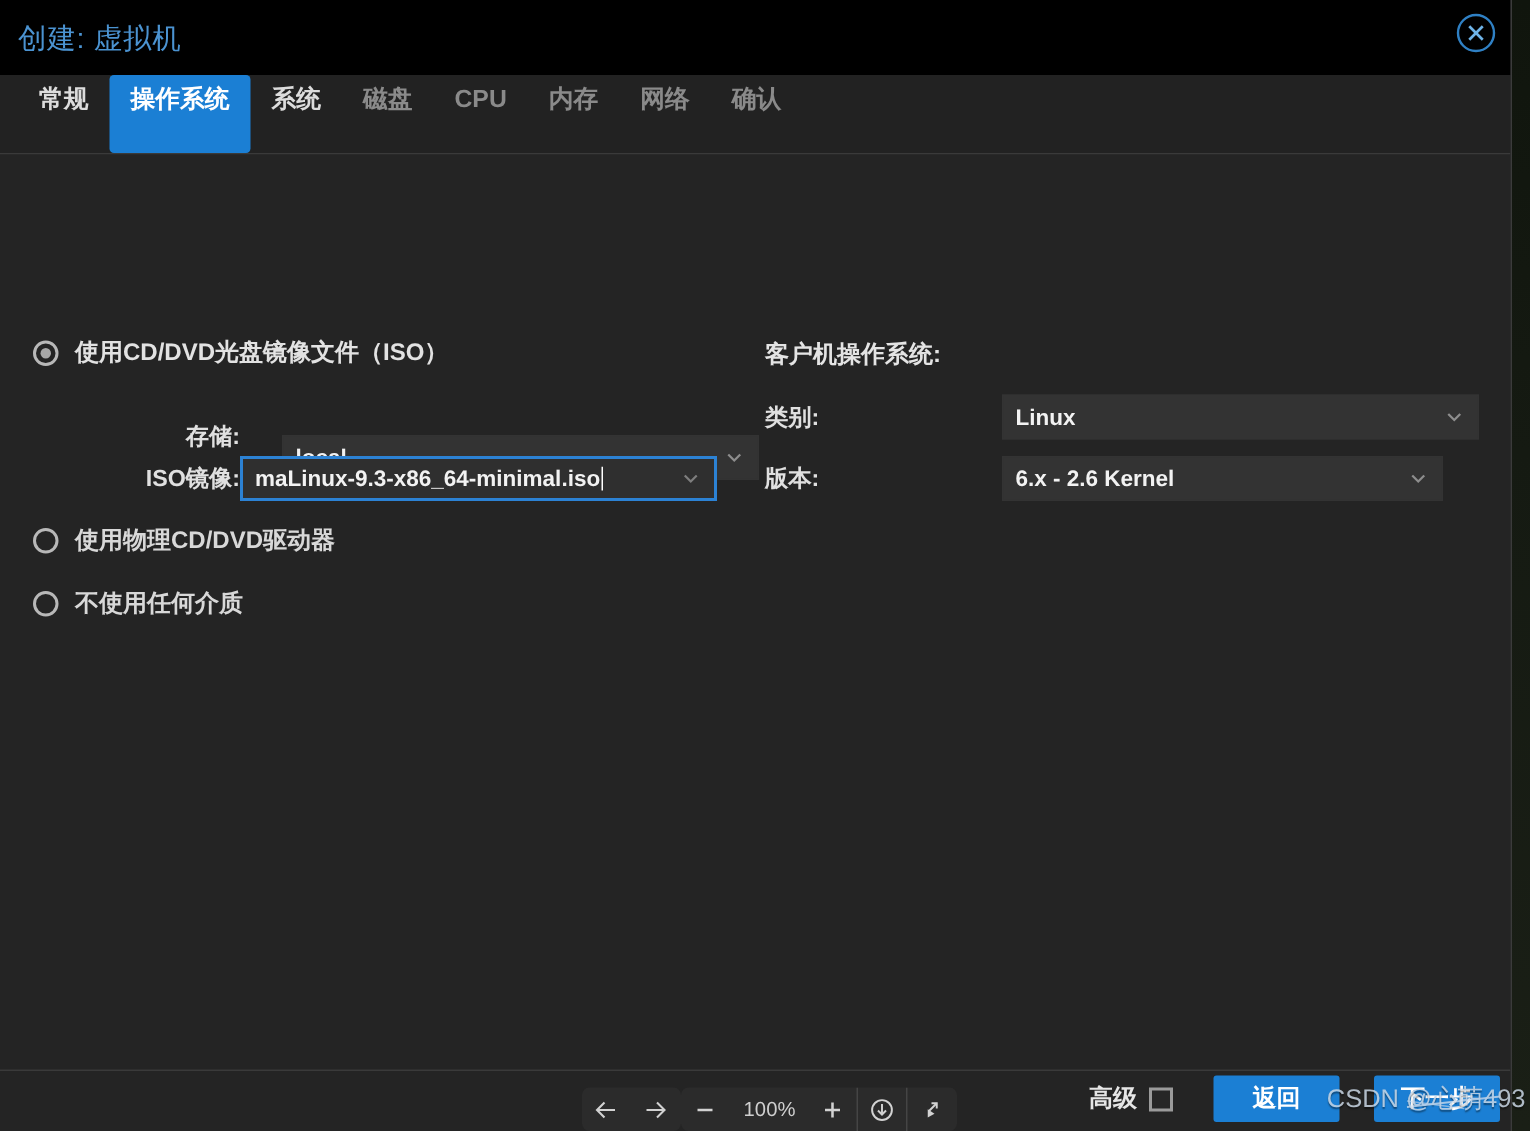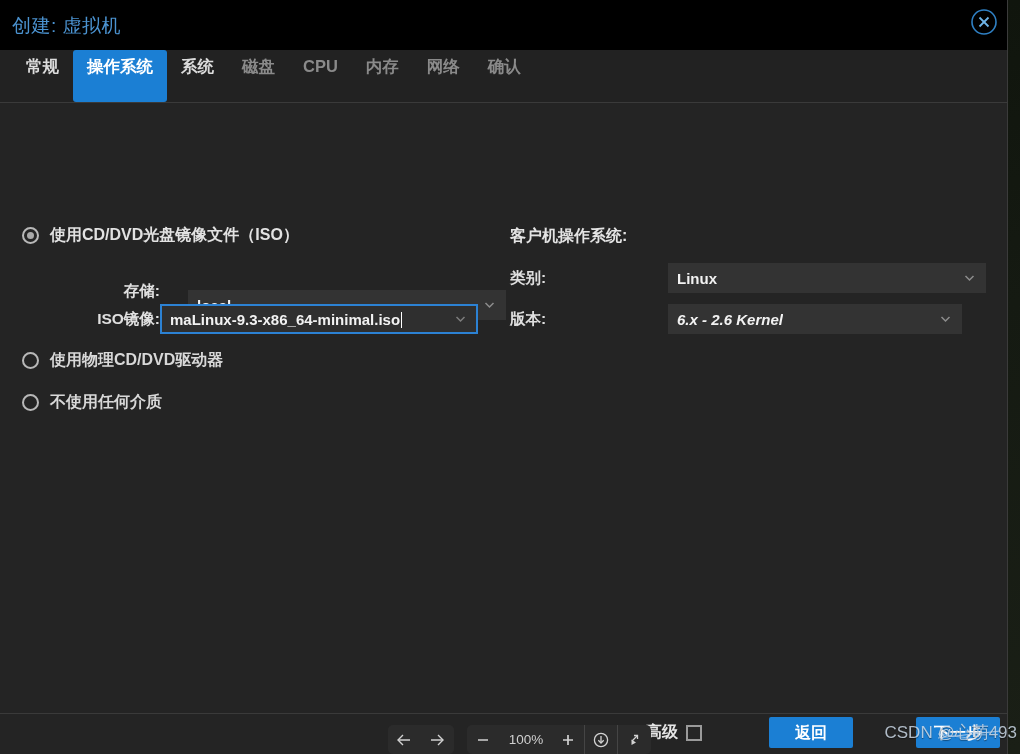--- a/index.html
+++ b/index.html
@@ -227,21 +227,21 @@
     font-weight: bold;
     color: #e4e4e4;
     white-space: nowrap;
   }
   .fr-type { left: 0px; top: 160px; }
   .fr-type .field-label { width: 158px; text-align: left; padding-left: 10px; }
   .fr-type .select-box { width: 318px; }
 
   .fr-version { left: 0px; top: 201px; }
   .fr-version .field-label { width: 158px; text-align: left; padding-left: 10px; }
-  .fr-version .select-box { width: 294px; font-style: italic; }
+  .fr-version .select-box { width: 294px; }
 
   
   .dlg-footer {
     position: relative;
     height: 40px;
     background: #242424;
     border-top: 1px solid #3a3a3a;
   }
   .footer-right {
     position: absolute;
@@ -277,31 +277,30 @@
     font-weight: bold;
     border: none;
     border-radius: 2px;
     height: 31px;
     min-width: 84px;
     padding: 0 14px;
     cursor: pointer;
     font-family: inherit;
     line-height: 31px;
     text-align: center;
-    margin-left: 40px;
   }
 
   
   .zoom-toolbar {
     position: absolute;
     left: 388px;
     bottom: 0px;
     display: flex;
     align-items: center;
-    gap: 13px;
+    gap: 0;
     height: 29px;
   }
   .tb-group {
     display: flex;
     align-items: center;
     height: 29px;
     background: #2b2b2b;
     border-radius: 5px;
     overflow: hidden;
   }

